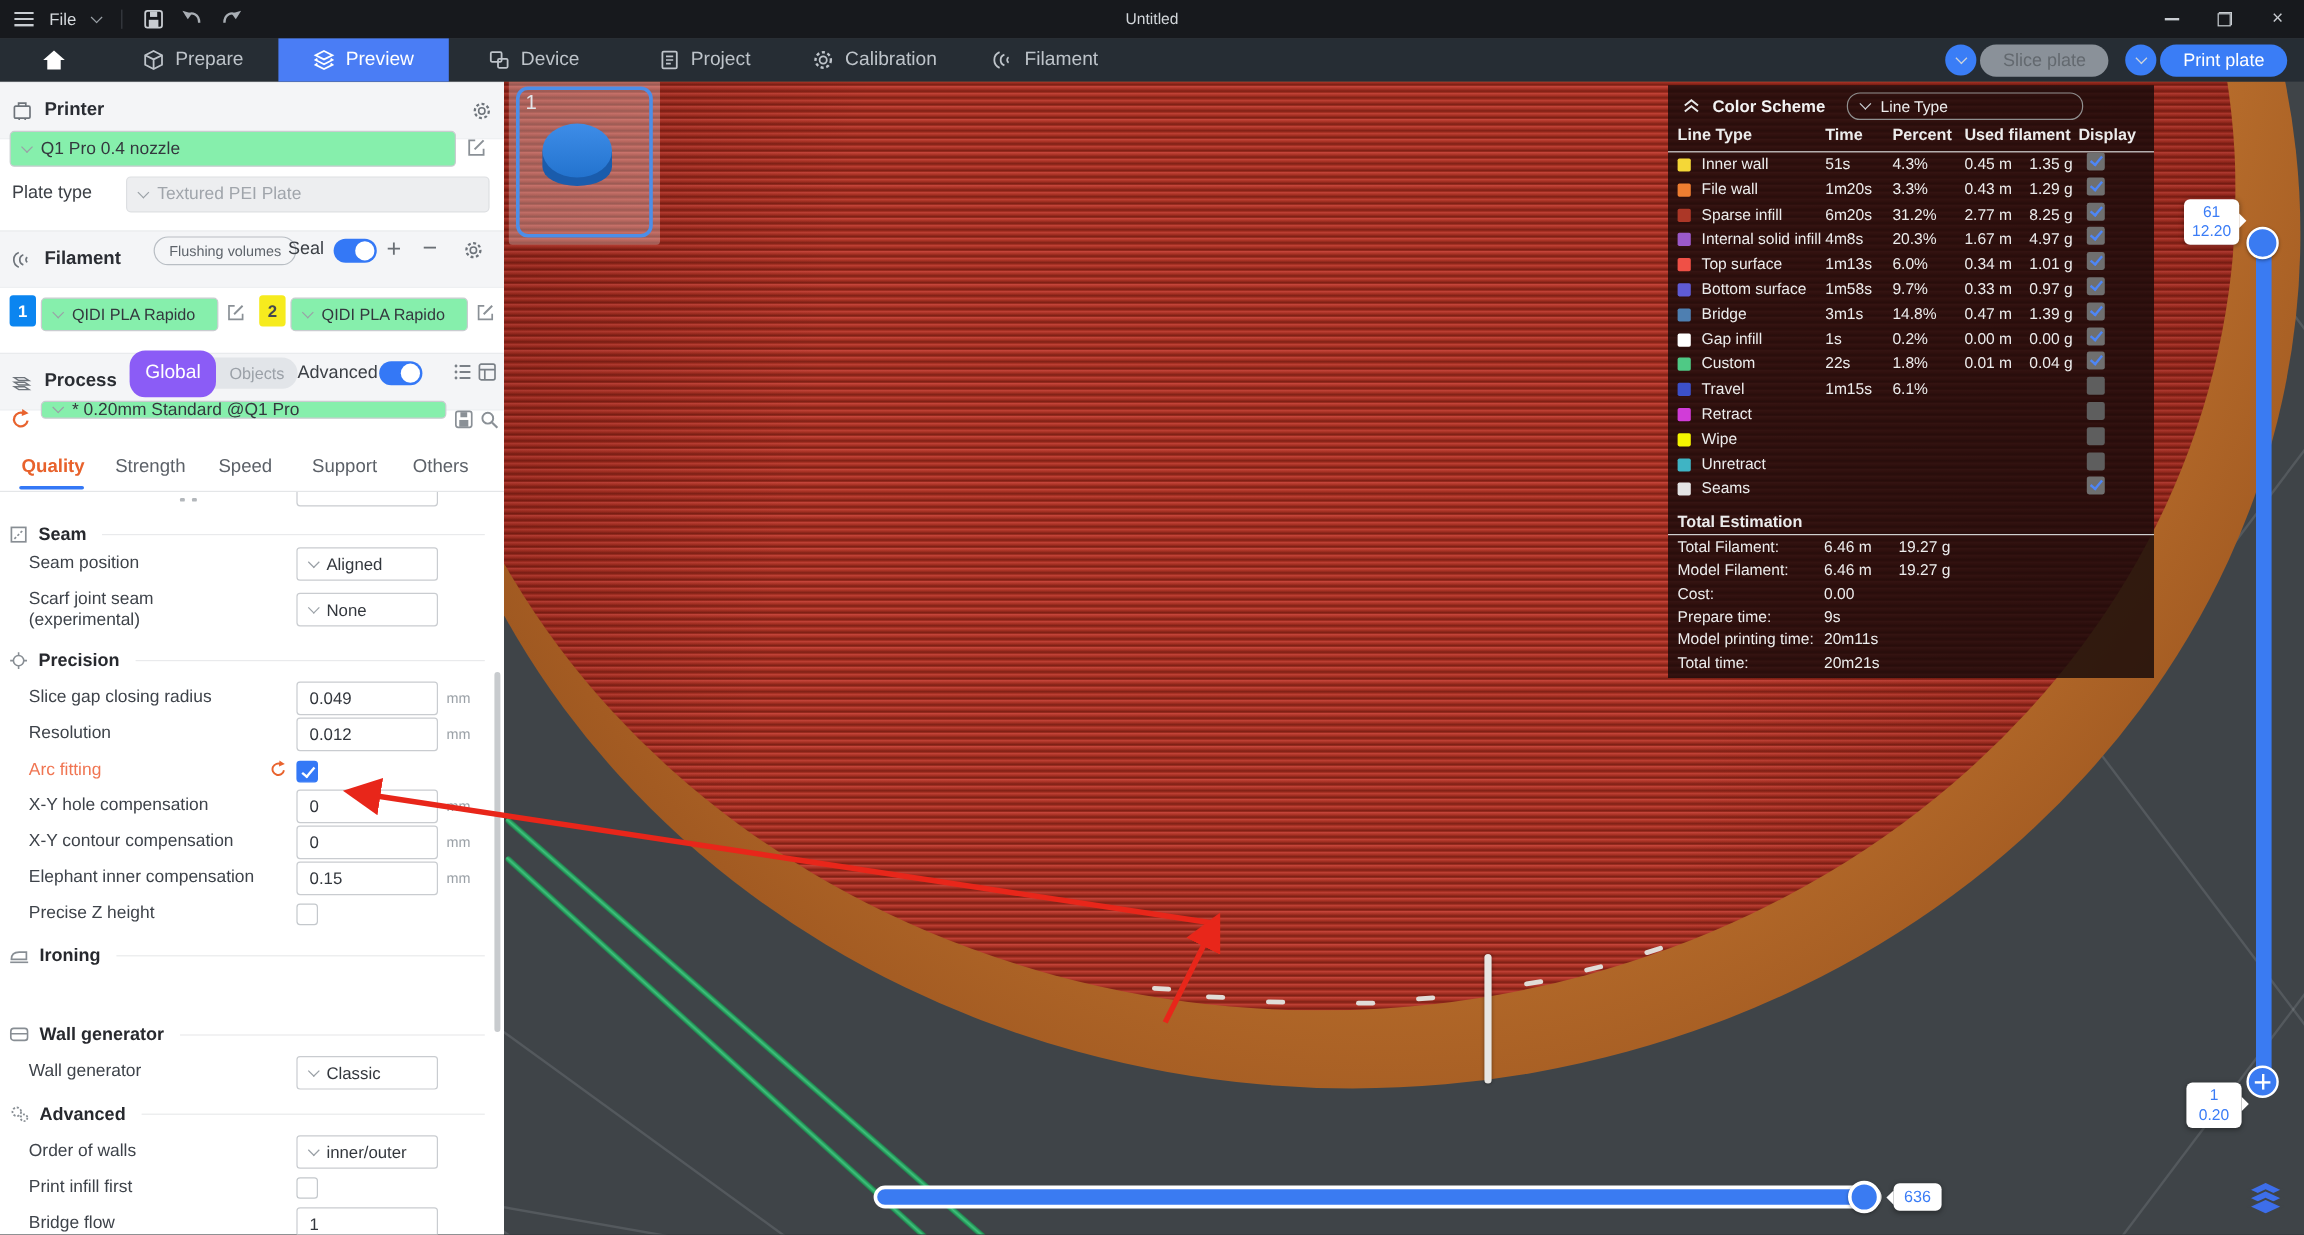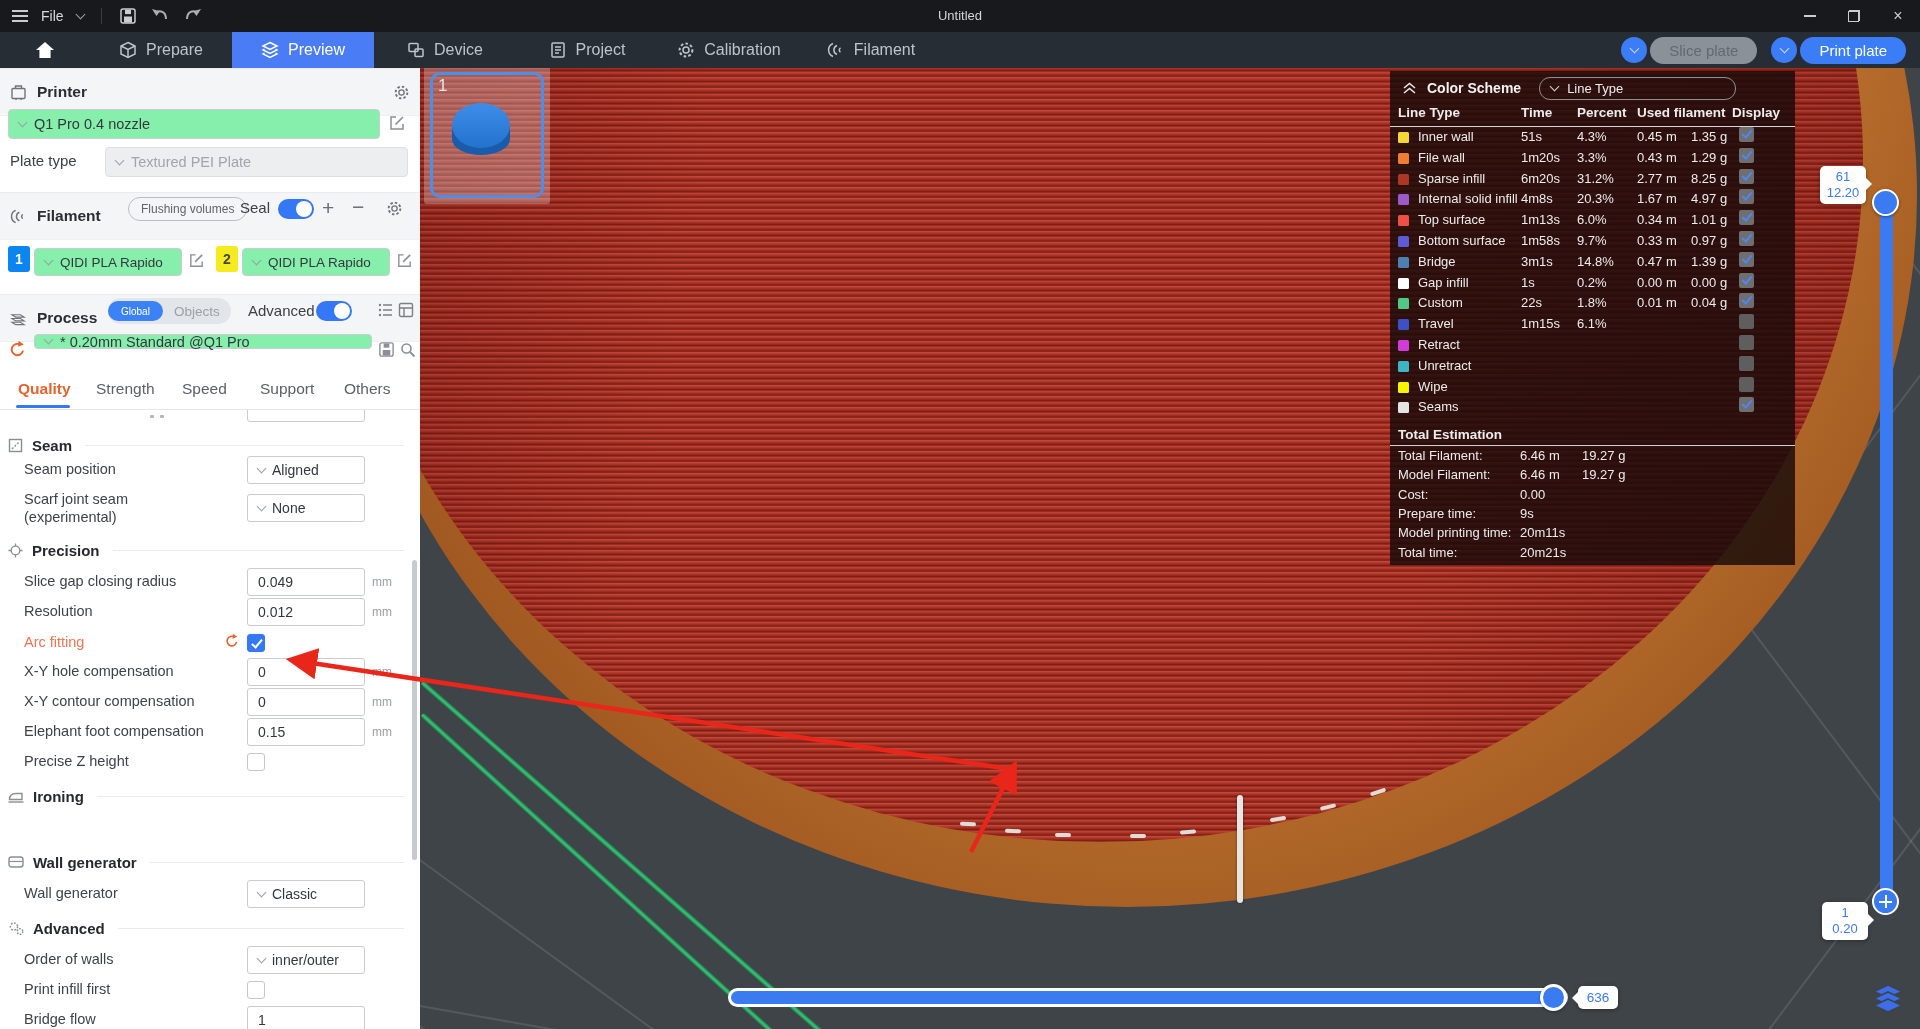--- a/index.html
+++ b/index.html
@@ -39,21 +39,21 @@
   
   .leftpanel{position:absolute;top:68px;left:0;width:420px;bottom:0;background:#fff;z-index:20;overflow:hidden}
   .bigh{position:absolute;left:0;right:0;height:48px;background:#F4F5F7;border-top:1px solid #E9EBED;border-bottom:1px solid #EEF0F2;display:flex;align-items:center;gap:10px;padding:0 10px}
   .bigh .t{font-size:15.5px;font-weight:bold;color:#2A2D33}
   .icn{color:#6E747B;display:inline-flex}
   .icn.right{margin-left:auto}
   .box{border:1px solid #C9CCD0;border-radius:4px;background:#86efac;display:flex;align-items:center;padding-left:10px;font-size:14.5px;color:#34383E;gap:8px}
   .box.gray{background:#EDEEF0;border-color:#DDDFE2;color:#A0A5AB}
   .badge{position:absolute;width:22px;height:26px;border-radius:3px;color:#fff;font-size:14px;font-weight:bold;display:flex;align-items:center;justify-content:center}
   .pill-toggle{position:absolute;height:26px;background:#E2E5E9;border-radius:13px;display:flex;align-items:center}
-  .pt-on{height:20px;border-radius:13px;background:#3b82f6;color:#fff;font-size:10px;display:flex;align-items:center;justify-content:center;padding:0 13px}
+  .pt-on{height:39px;border-radius:13px;background:#8b5cf6;color:#fff;font-size:16px;display:flex;align-items:center;justify-content:center;padding:0 13px}
   .pt-off{color:#9BA1A8;font-size:13.5px;padding:0 11px}
   .toggle{position:absolute;width:36px;height:20px;border-radius:10px;background:#3478F6}
   .toggle::after{content:"";position:absolute;right:2px;top:2px;width:16px;height:16px;border-radius:50%;background:#fff}
   .flush-pill{position:absolute;height:24px;border:1px solid #B9BEC4;border-radius:12px;font-size:12px;color:#5E646B;display:flex;align-items:center;justify-content:center;padding:0 12px}
   .pm{position:absolute;font-size:21px;color:#6A6F75;line-height:20px}
   .lbl{font-size:15px;color:#3C4046}
   .param-tabs{position:absolute;left:0;right:0;height:34px}
   .ptab{position:absolute;top:6px;font-size:15.5px;color:#5C6168}
   .ptab.active{color:#E8622C;font-weight:bold}
   .ptab-underline{position:absolute;height:3px;background:#3478F6;border-radius:2px;bottom:0}
@@ -469,21 +469,21 @@
         <span class="punit">mm</span>
       </div>
       <div class="prow" style="top:278px">
         <span class="plabel">X-Y contour compensation</span>
         <div class="pinput">
             <span>0</span>
           </div>
         <span class="punit">mm</span>
       </div>
       <div class="prow" style="top:308px">
-        <span class="plabel">Elephant foot compensation</span>
+        <span class="plabel">Elephant inner compensation</span>
         <div class="pinput">
             <span>0.15</span>
           </div>
         <span class="punit">mm</span>
       </div>
       <div class="prow" style="top:338px">
         <span class="plabel">Precise Z height</span>
         <span class="ckb"></span>
       </div>
 
@@ -696,31 +696,31 @@
         <div class="cs-row">
             <span class="sw" style="background: rgb(209, 60, 216);"></span>
             <span class="c-nm">Retract</span>
             <span class="c-tm"></span>
             <span class="c-pc"></span>
             <span class="c-lm"></span>
             <span class="c-wt"></span>
             <span class="cs-chk"></span>
           </div>
         <div class="cs-row">
-            <span class="sw" style="background: rgb(63, 180, 196);"></span>
-            <span class="c-nm">Unretract</span>
+            <span class="sw" style="background: rgb(245, 245, 0);"></span>
+            <span class="c-nm">Wipe</span>
             <span class="c-tm"></span>
             <span class="c-pc"></span>
             <span class="c-lm"></span>
             <span class="c-wt"></span>
             <span class="cs-chk"></span>
           </div>
         <div class="cs-row">
-            <span class="sw" style="background: rgb(245, 245, 0);"></span>
-            <span class="c-nm">Wipe</span>
+            <span class="sw" style="background: rgb(63, 180, 196);"></span>
+            <span class="c-nm">Unretract</span>
             <span class="c-tm"></span>
             <span class="c-pc"></span>
             <span class="c-lm"></span>
             <span class="c-wt"></span>
             <span class="cs-chk"></span>
           </div>
         <div class="cs-row">
             <span class="sw" style="background: rgb(228, 228, 228);"></span>
             <span class="c-nm">Seams</span>
             <span class="c-tm"></span>

